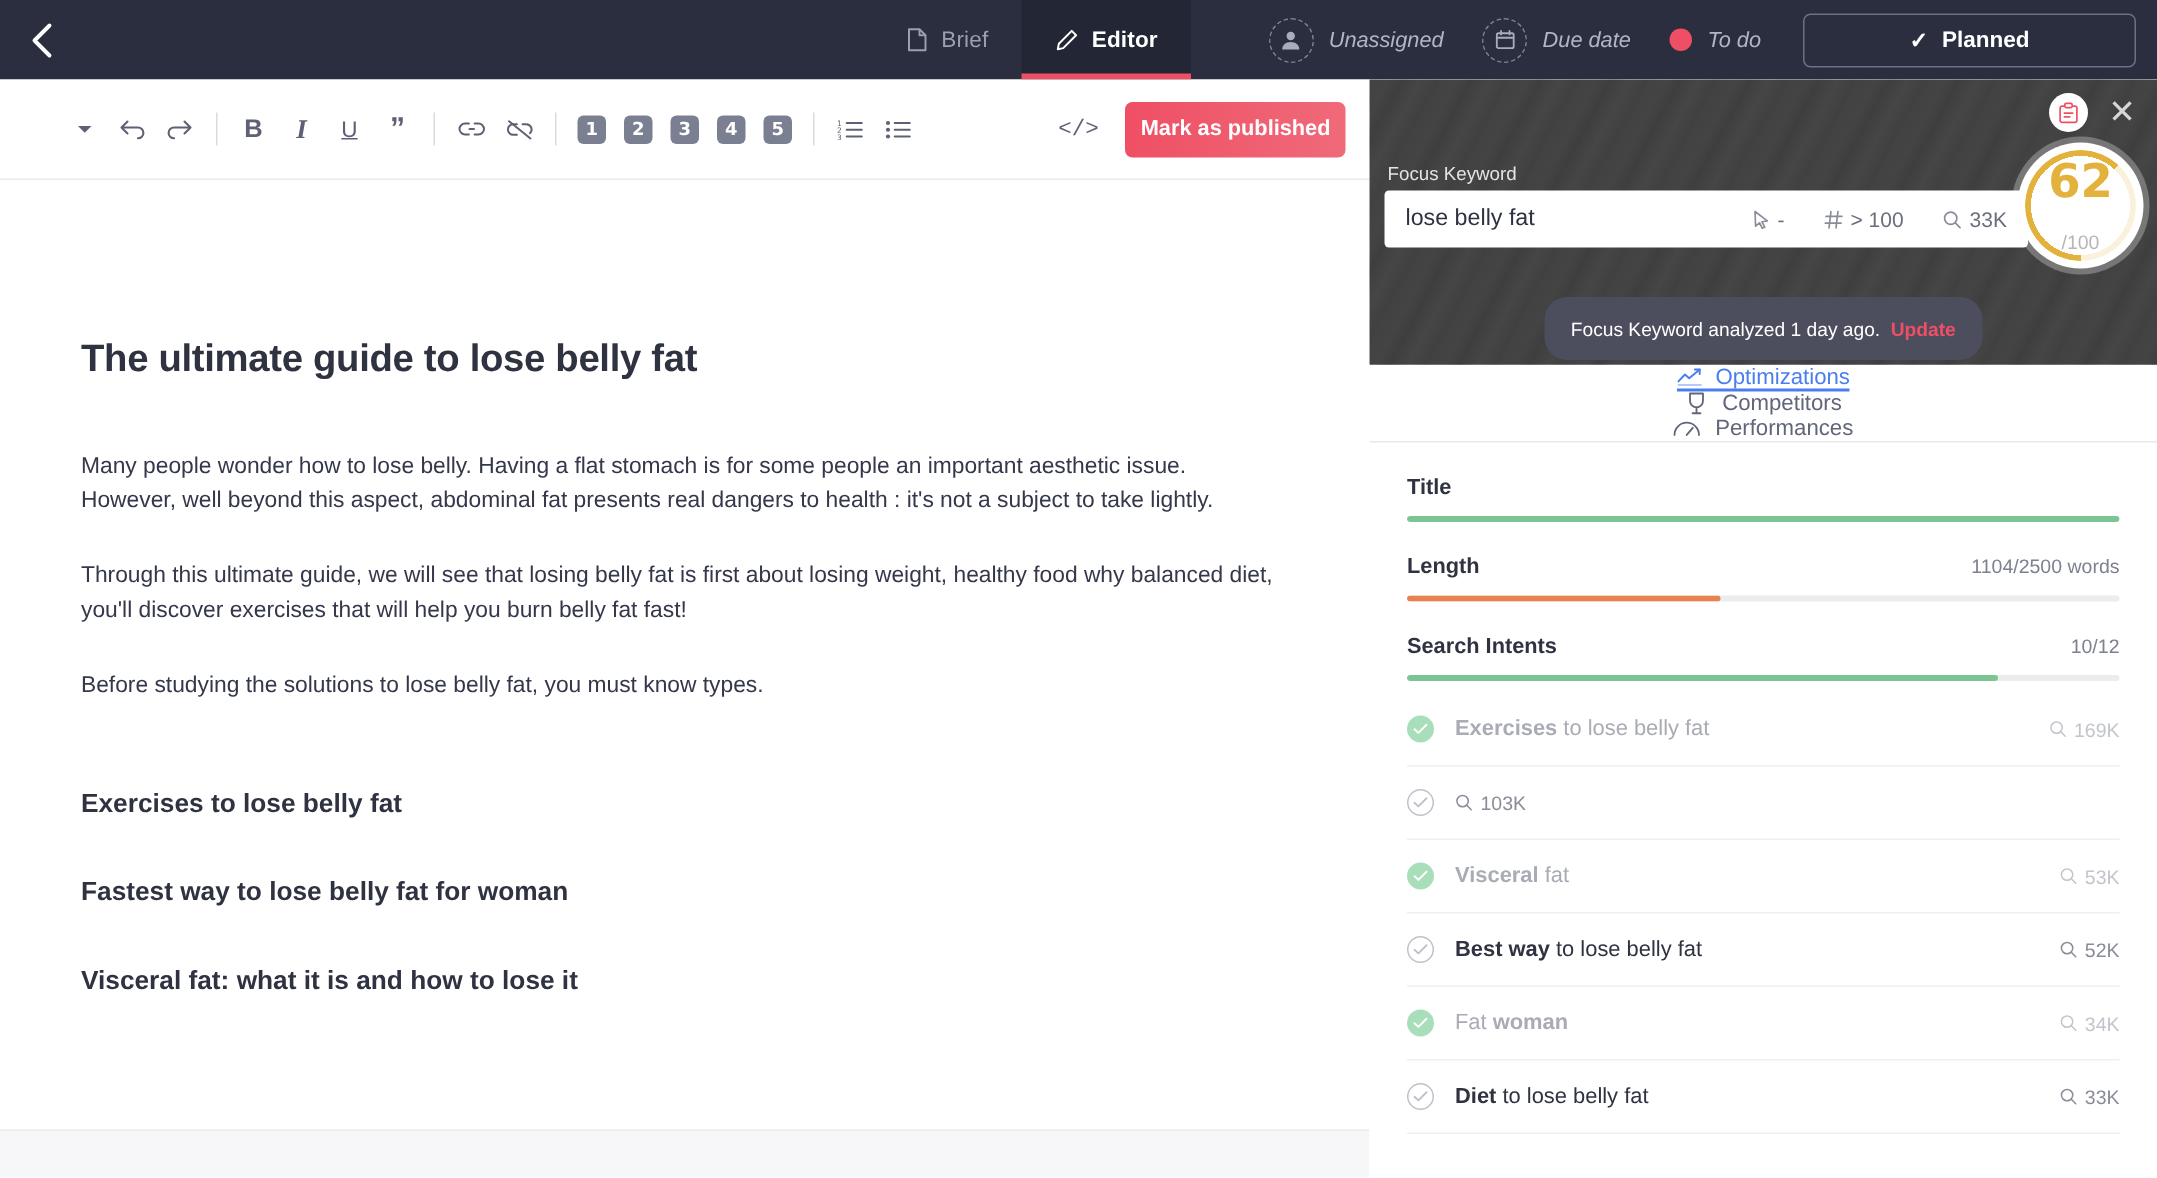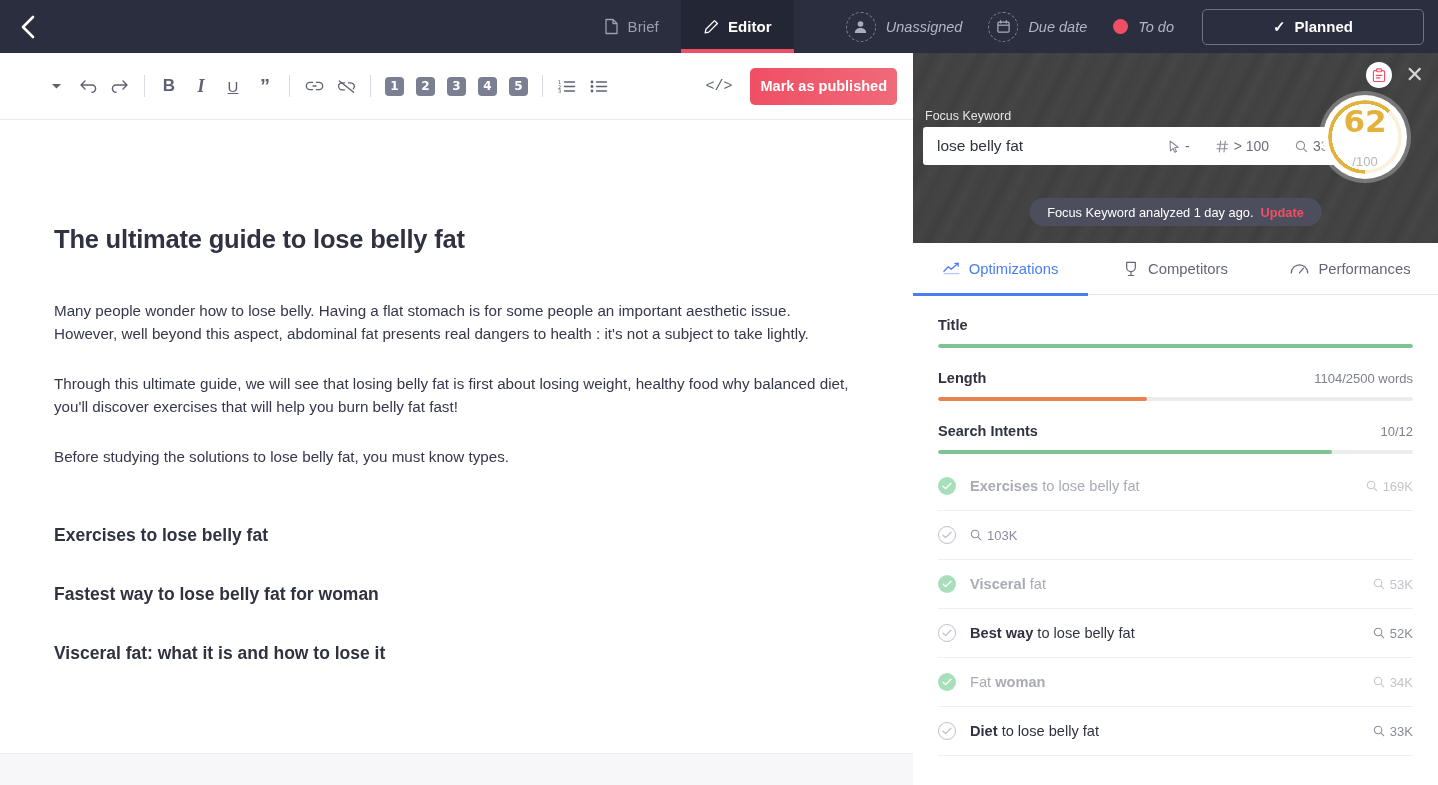--- a/index.html
+++ b/index.html
@@ -125,48 +125,48 @@
   }
   .fk-box {
     position: absolute; left: 10px; top: 74px; width: 429px; height: 38px;
     background: #ffffff; border-radius: 3px;
     display: flex; align-items: center; padding: 0 14px;
   }
   .fk-value { font-size: 15.5px; color: #2f3240; flex: 1; }
   .fk-metric { display: flex; align-items: center; gap: 5px; color: #6b6e7c; font-size: 14px; margin-left: 26px; }
 
   .score-circle {
-    position: absolute; right: 31px; top: 42px;
+    position: absolute; right: 9px; top: 42px;
     width: 84px; height: 84px; border-radius: 50%;
     background: #ffffff; display: flex; flex-direction: column;
     align-items: center; justify-content: center;
     box-shadow: 0 0 0 4px rgba(255,255,255,.28);
   }
   .score-ring {
     position: absolute; left: 5px; top: 5px; width: 74px; height: 74px;
     border-radius: 50%;
     background: conic-gradient(from 180deg, #e3b23c 0deg 223deg, rgba(227,178,60,.18) 223deg 360deg);
     -webkit-mask: radial-gradient(circle, transparent 33px, #000 33px);
             mask: radial-gradient(circle, transparent 33px, #000 33px);
   }
   .score-num { font-size: 31px; font-weight: bold; color: #e3b23c; line-height: 1; position: relative; font-family:"DejaVu Sans", sans-serif; }
   .score-den { font-size: 13px; color: #b6b6b6; position: relative; margin-top: 17px; }
 
   .analyzed-pill {
     position: absolute; left: 50%; transform: translateX(-50%); top: 145px;
-    background: #4c4e5e; border-radius: 15px; height: 28px;
+    background: #4c4e5e; border-radius: 15px; height: 42px;
     display: flex; align-items: center; padding: 0 18px; gap: 7px;
     color: #ffffff; font-size: 12.8px; white-space: nowrap;
   }
   .analyzed-pill .update { color: #ef4f64; font-weight: bold; cursor: pointer; }
 
   
   .ptabs {
     display: flex; height: 52px; align-items: center;
-    border-bottom: 1px solid #e7e8ec; background: #fff;
+    border-bottom: 1px solid #e7e8ec; background: #fff; flex-direction: column;
   }
   .ptab {
     flex: 1; display: flex; align-items: center; justify-content: center; gap: 9px;
     height: 52px; font-size: 14.8px; color: #62667a; cursor: pointer; position: relative;
   }
   .ptab.active { color: #4a7ef0; }
   .ptab.active::after {
     content: ""; position: absolute; left: 0; right: 0; bottom: -1px; height: 2.5px; background: #4a7ef0;
   }
 

